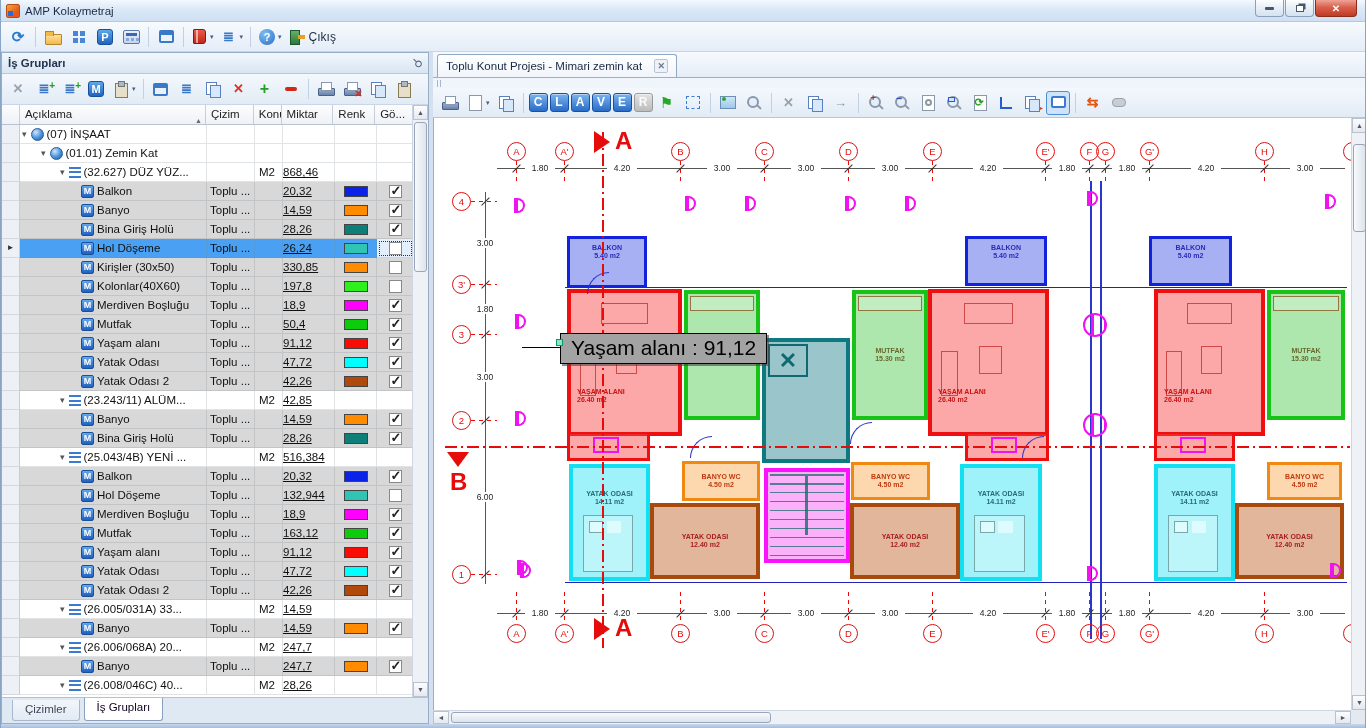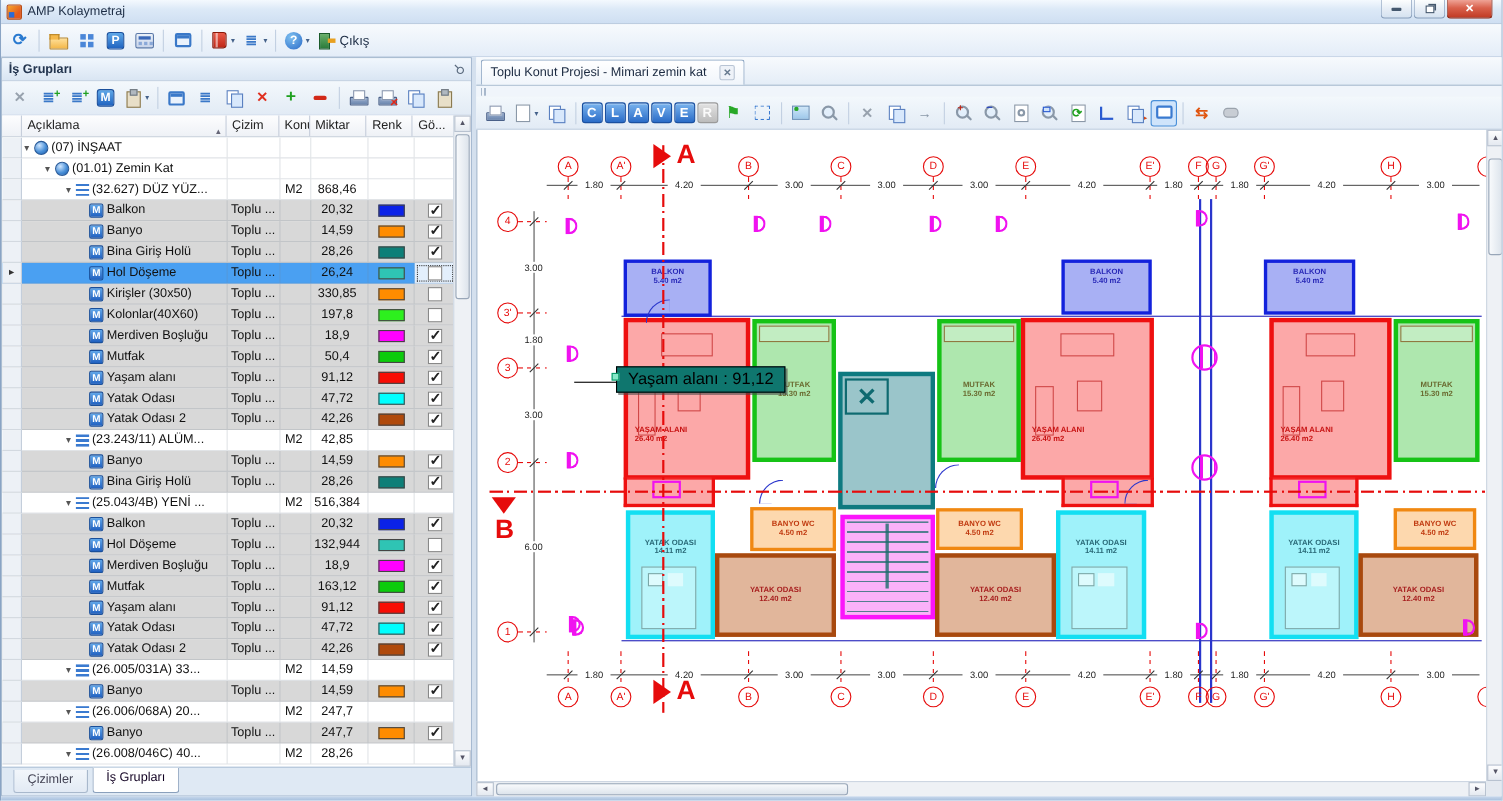--- a/index.html
+++ b/index.html
@@ -79,21 +79,21 @@
   .grid-body{position:absolute;left:0;top:20px;right:16px;bottom:0;overflow:hidden;background:#fff;}
   .trow{display:flex;height:19px;}
   .trow.leaf{background:#d8d8d8;}
   .trow.grp{background:#fff;}
   .trow.sel{background:#4aa0f2;}
   .cell{border-right:1px solid rgba(120,130,145,.22);border-bottom:1px solid rgba(120,130,145,.22);font-size:11.5px;color:#111;line-height:18px;overflow:hidden;white-space:nowrap;}
   .c-ind{width:18px;background:#edf1f6;border-right:1px solid #c4cedb;text-align:center;font-size:8px;color:#333;flex:none;}
   .c-desc{width:187px;display:flex;align-items:center;flex:none;}
   .c-cz{width:48px;padding-left:3px;flex:none;}
   .c-un{width:28px;padding-left:4px;flex:none;}
-  .c-mk{width:52px;text-align:center;padding-right:4px;flex:none;}
+  .c-mk{width:52px;text-align:left;padding-right:4px;flex:none;text-decoration:underline;}
   .c-rk{width:42px;display:flex;align-items:center;justify-content:center;flex:none;}
   .c-go{width:37px;display:flex;align-items:center;justify-content:center;flex:none;}
   .c-go.foc{outline:1px dotted #333;outline-offset:-3px;background:#e3effc;}
   .xarrow{font-size:9px;color:#555;margin-right:2px;flex:none;}
   .ticon{width:13px;height:13px;margin:0 3px 0 2px;flex:none;position:relative;}
   .m-icon{background:linear-gradient(#62a8ea,#2060c0);border:1px solid #1a4f9a;border-radius:2px;color:#fff;font-weight:bold;font-size:9px;line-height:11px;text-align:center;}
   .globe-icon{border-radius:50%;background:radial-gradient(circle at 35% 30%,#cfe6ff,#4a90d8 55%,#1a5aa8);border:1px solid #2a5a98;}
   .wbs-icon{width:12px;height:11px;margin-top:1px;background:repeating-linear-gradient(180deg,#3a7ad0 0 2px,rgba(0,0,0,0) 2px 4.5px);}
   .tlabel{overflow:hidden;white-space:nowrap;}
   .swatch{width:24px;height:11px;border:1px solid #444;display:inline-block;}
@@ -170,21 +170,21 @@
   .tri.down{border-top:15px solid #e60c0c;border-left:11px solid rgba(0,0,0,0);border-right:11px solid rgba(0,0,0,0);}
   .seclv{position:absolute;width:1.5px;background:repeating-linear-gradient(180deg,#e60c0c 0 12px,rgba(0,0,0,0) 12px 16px,#e60c0c 16px 18px,rgba(0,0,0,0) 18px 22px);z-index:4;}
   .seclh{position:absolute;height:1.5px;background:repeating-linear-gradient(90deg,#e60c0c 0 12px,rgba(0,0,0,0) 12px 16px,#e60c0c 16px 18px,rgba(0,0,0,0) 18px 22px);z-index:4;}
   .joint{position:absolute;width:1.5px;background:#2a36cc;z-index:2;}
   .mcol{position:absolute;width:24px;height:24px;border:2px solid #f012f0;border-radius:50%;background:repeating-linear-gradient(90deg,rgba(0,0,0,0) 0 6px,#f012f0 6px 9px,rgba(0,0,0,0) 9px 13px);z-index:3;}
   .mdoor{position:absolute;width:11px;height:15px;border:2px solid #f012f0;border-left-width:4px;border-radius:0 9px 9px 0;z-index:3;}
   .arc{position:absolute;width:22px;height:22px;border-top:1.2px solid #2a36cc;border-left:1.2px solid #2a36cc;border-radius:100% 0 0 0;z-index:1;}
   .wall{position:absolute;background:#2222bb;z-index:0;}
   .leader{position:absolute;height:1.2px;background:#000;z-index:6;}
   .gripsq{position:absolute;width:7px;height:7px;background:#86e8c8;border:1px solid #0a9a6a;z-index:8;}
-  .tip{position:absolute;background:#0f766e;border:1px solid #000;box-shadow:2px 2px 0 rgba(70,70,70,.6);font-size:15px;padding:2px 10px 3px;z-index:7;white-space:nowrap;color:#000;}
+  .tip{position:absolute;background:#a3a3a3;border:1px solid #000;box-shadow:2px 2px 0 rgba(70,70,70,.6);font-size:21px;padding:2px 10px 3px;z-index:7;white-space:nowrap;color:#000;}
 </style>
 </head>
 <body>
 
 <div class="window">
 
   <div class="titlebar">
     <span class="applogo"></span>
     <span class="apptitle">AMP Kolaymetraj</span>
     <div class="winbtns">

